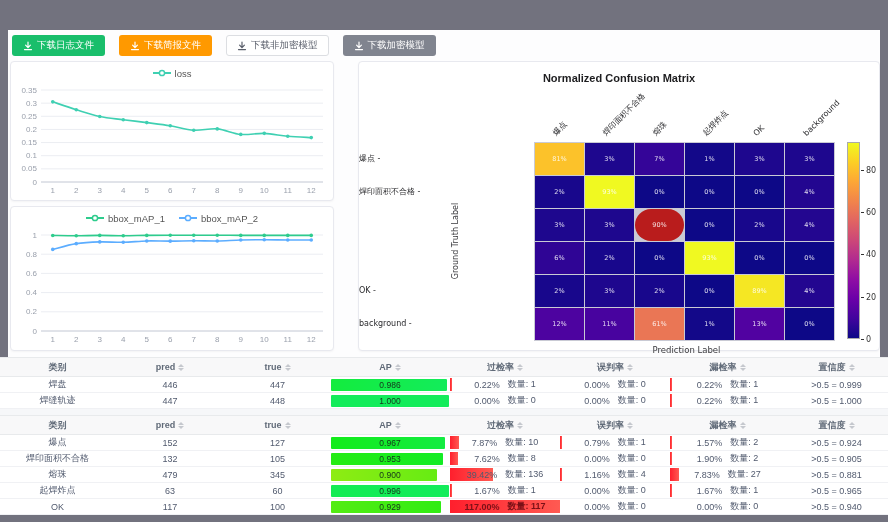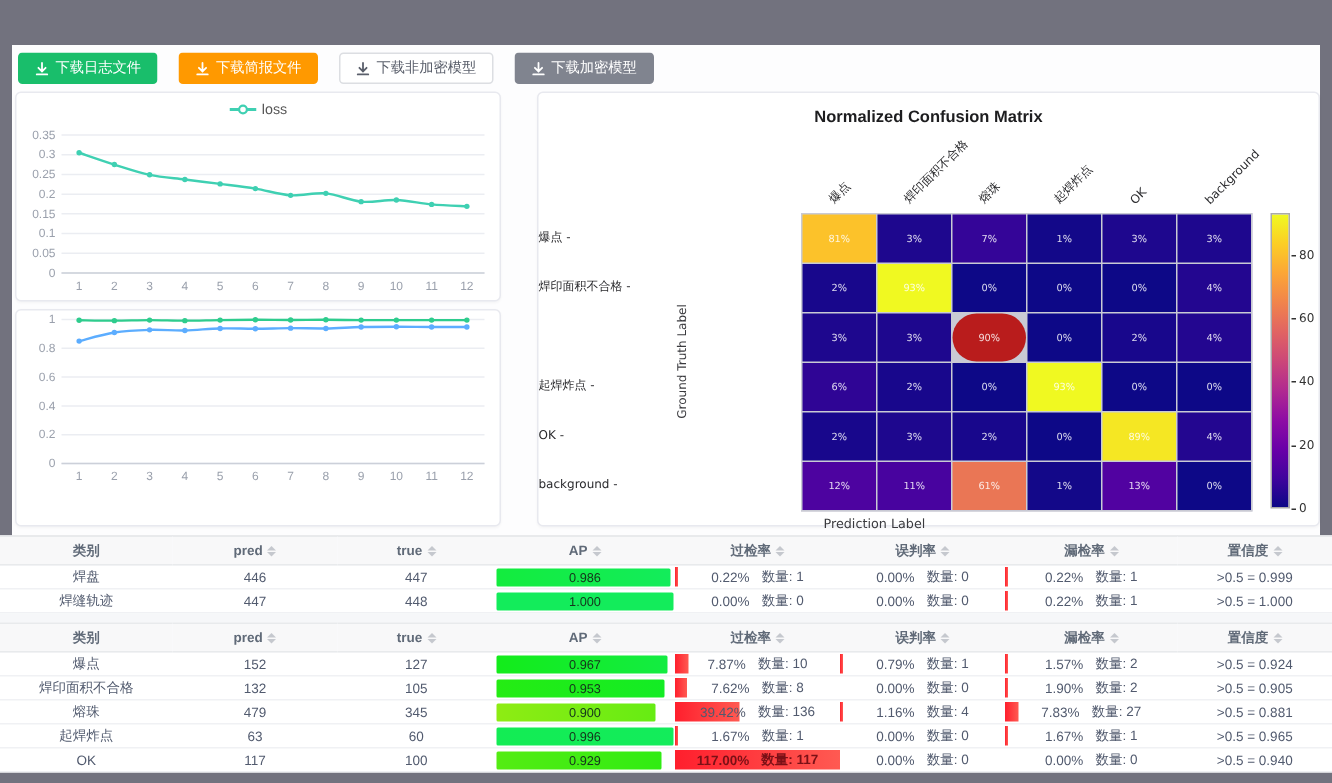--- a/index.html
+++ b/index.html
@@ -24,21 +24,21 @@
   .legend-row { height:22px; display:flex; align-items:center; justify-content:center; gap:14px; }
   .legend-item { display:inline-flex; align-items:center; gap:4px; font-size:9.5px; color:#555; cursor:pointer; }
 
   .cm-title { text-align:center; font-size:11px; font-weight:bold; color:#1d1d1f; padding-top:10px; }
   .cm-wrap { position:relative; width:520px; height:262px; margin:2px auto 0; font-family:"DejaVu Sans",sans-serif; }
   .cm-grid { position:absolute; left:175px; top:56px; display:grid; grid-template-columns:repeat(6,49px); grid-auto-rows:32px; gap:1px; background:#c9cad4; border:1px solid #c9cad4; }
   .cm-cell { display:flex; align-items:center; justify-content:center; font-size:6.5px; color:rgba(255,255,255,.85); }
   .cm-collabel { position:absolute; top:52px; font-size:8px; color:#2b2b2e; white-space:nowrap; transform:translateY(-100%) rotate(-45deg); transform-origin:left bottom; }
   .cm-rowlabel { position:absolute; left:0; width:169px; text-align:left; font-size:8px; color:#2b2b2e; transform:translateY(-50%); }
   .cm-ylabel { position:absolute; font-size:8px; color:#3a3a3e; transform:translate(-50%,-50%) rotate(-90deg); white-space:nowrap; }
-  .cm-xlabel { position:absolute; width:299px; left:190px; font-size:8.5px; color:#3a3a3e; }
+  .cm-xlabel { position:absolute; width:299px; left:178px; text-align:center; font-size:8.5px; color:#3a3a3e; }
   .cm-colorbar { position:absolute; width:13px; border:1px solid #aaa; }
   .cm-cbtick { position:absolute; font-size:8px; color:#333; transform:translateY(-50%); }
   .cm-cbmark { position:absolute; width:3px; height:1px; background:#333; }
 
   .tables-region { position:absolute; top:357px; left:0; right:0; background:#fff; }
   .tr { display:grid; grid-template-columns:115px 110px 105px 120px 110px 110px 115px 103px; }
   .th { background:#f8f8f9; border-bottom:1px solid #e8eaec; border-top:1px solid #e8eaec; font-size:9px; color:#606a78; font-weight:bold; height:20px; display:flex; align-items:center; justify-content:center; gap:3px; cursor:pointer; }
   .tdrow { border-bottom:1px solid #f0f1f4; }
   .td { position:relative; height:15px; display:flex; align-items:center; justify-content:center; font-size:9px; color:#515a6e; overflow:hidden; }
   .sort { display:inline-flex; flex-direction:column; gap:1px; }
@@ -134,20 +134,36 @@
             <circle cx="159.25" cy="41.74857142857143" r="1.8" fill="#3fd0b2"></circle>
             <circle cx="182.75" cy="46.217142857142846" r="1.8" fill="#3fd0b2"></circle>
             <circle cx="206.25" cy="44.90285714285714" r="1.8" fill="#3fd0b2"></circle>
             <circle cx="229.75" cy="50.42285714285715" r="1.8" fill="#3fd0b2"></circle>
             <circle cx="253.25" cy="49.371428571428574" r="1.8" fill="#3fd0b2"></circle>
             <circle cx="276.75" cy="52.26285714285714" r="1.8" fill="#3fd0b2"></circle>
             <circle cx="300.25" cy="53.57714285714285" r="1.8" fill="#3fd0b2"></circle>
           </svg>
       </div>
       <div class="card card-line2">
+        <div class="legend-row" id="legend-1">
+            <div class="legend-item">
+              <svg width="18" height="10">
+                <line x1="0" y1="5" x2="18" y2="5" stroke="#2ecc8d" stroke-width="2"></line>
+                <circle cx="9" cy="5" r="2.6" fill="#fff" stroke="#2ecc8d" stroke-width="1.5"></circle>
+              </svg>
+              <span>bbox_mAP_1</span>
+            </div>
+            <div class="legend-item">
+              <svg width="18" height="10">
+                <line x1="0" y1="5" x2="18" y2="5" stroke="#5cadff" stroke-width="2"></line>
+                <circle cx="9" cy="5" r="2.6" fill="#fff" stroke="#5cadff" stroke-width="1.5"></circle>
+              </svg>
+              <span>bbox_mAP_2</span>
+            </div>
+          </div>
         <svg id="chart-1" width="322" height="118">
             <line x1="30" y1="102" x2="312" y2="102" stroke="#ebedf2" stroke-width="1"></line>
             <text x="26" y="104.5" font-size="8" fill="#9aa0ac" text-anchor="end">0</text>
             <line x1="30" y1="82.80000000000001" x2="312" y2="82.80000000000001" stroke="#ebedf2" stroke-width="1"></line>
             <text x="26" y="85.30000000000001" font-size="8" fill="#9aa0ac" text-anchor="end">0.2</text>
             <line x1="30" y1="63.599999999999994" x2="312" y2="63.599999999999994" stroke="#ebedf2" stroke-width="1"></line>
             <text x="26" y="66.1" font-size="8" fill="#9aa0ac" text-anchor="end">0.4</text>
             <line x1="30" y1="44.400000000000006" x2="312" y2="44.400000000000006" stroke="#ebedf2" stroke-width="1"></line>
             <text x="26" y="46.900000000000006" font-size="8" fill="#9aa0ac" text-anchor="end">0.6</text>
             <line x1="30" y1="25.199999999999996" x2="312" y2="25.199999999999996" stroke="#ebedf2" stroke-width="1"></line>
@@ -236,21 +252,20 @@
             <div class="cm-cell" style="background: rgb(19, 8, 137);">1%</div>
             <div class="cm-cell" style="background: rgb(81, 2, 161);">13%</div>
             <div class="cm-cell" style="background: rgb(13, 8, 135);">0%</div>
           </div>
           <div class="cm-collabel" style="left: 199px;">爆点</div>
           <div class="cm-rowlabel" style="top: 72px;">爆点 -</div>
           <div class="cm-collabel" style="left: 249px;">焊印面积不合格</div>
           <div class="cm-rowlabel" style="top: 105px;">焊印面积不合格 -</div>
           <div class="cm-collabel" style="left: 299px;">熔珠</div>
           <div class="cm-collabel" style="left: 349px;">起焊炸点</div>
-          <div class="cm-rowlabel" style="top: 171px;">起焊炸点 -</div>
           <div class="cm-collabel" style="left: 399px;">OK</div>
           <div class="cm-rowlabel" style="top: 204px;">OK -</div>
           <div class="cm-collabel" style="left: 449px;">background</div>
           <div class="cm-rowlabel" style="top: 237px;">background -</div>
           <div class="cm-ylabel" style="left: 96px; top: 154.5px;">Ground Truth Label</div>
           <div class="cm-xlabel" style="top: 259px;">Prediction Label</div>
           <div class="cm-colorbar" style="left: 488px; top: 56px; height: 197px; background: linear-gradient(to top, rgb(13, 8, 135) 0%, rgb(65, 4, 157) 10%, rgb(106, 0, 168) 20%, rgb(143, 13, 164) 30%, rgb(177, 42, 144) 40%, rgb(204, 71, 120) 50%, rgb(225, 100, 98) 60%, rgb(241, 132, 75) 70%, rgb(252, 166, 54) 80%, rgb(252, 206, 37) 90%, rgb(240, 249, 33) 100%);"></div>
           <div class="cm-cbmark" style="left: 502px; top: 253px;"></div>
           <div class="cm-cbtick" style="left: 507px; top: 253px;">0</div>
           <div class="cm-cbmark" style="left: 502px; top: 210.634px;"></div>

